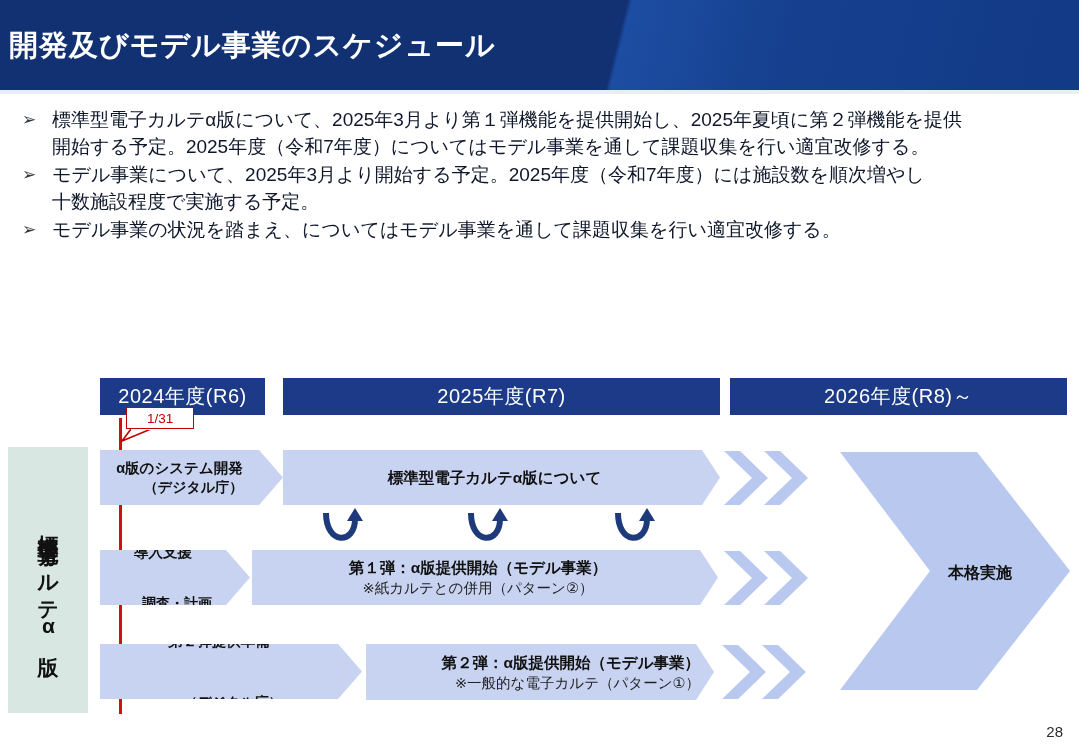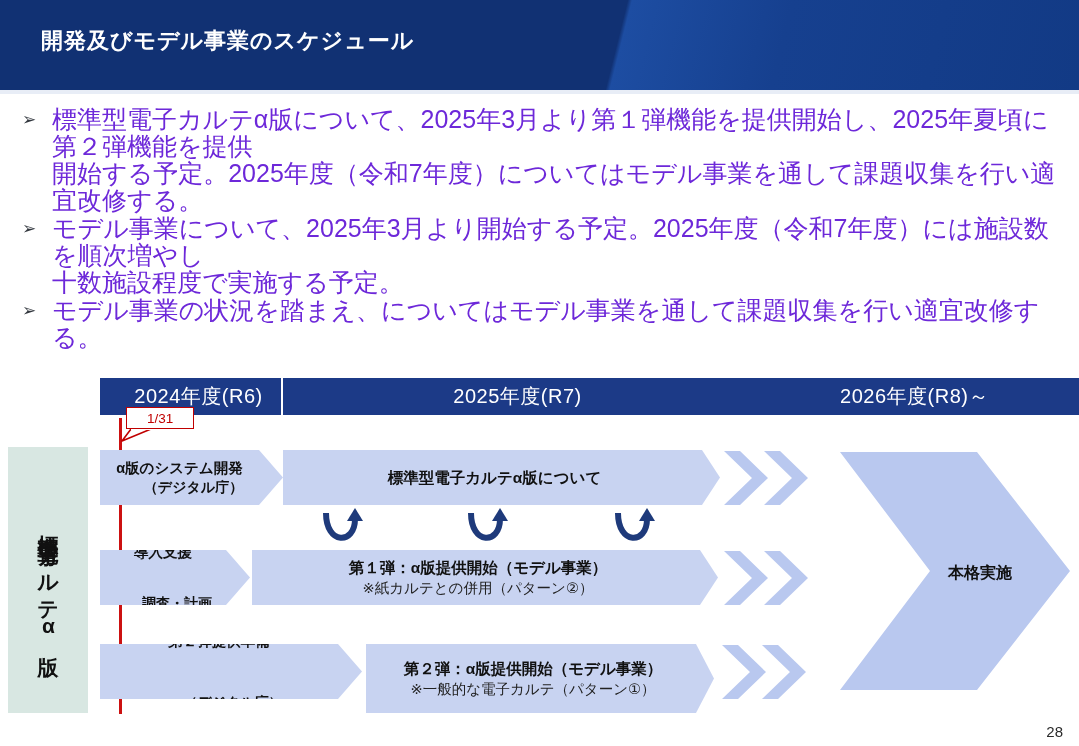--- a/index.html
+++ b/index.html
@@ -7,35 +7,35 @@
     position:relative;width:1079px;height:746px;background:#ffffff;
     font-family:"Liberation Sans","DejaVu Sans",sans-serif;overflow:hidden;
   }
   
   .hdr{
     position:absolute;left:0;top:0;width:1079px;height:90px;
     background:linear-gradient(104deg,#113173 57%,#1d4da2 57.4%,#16408f 72%,#123a85 100%);
   }
   .hdr-title{
     position:absolute;left:9px;top:26px;color:#ffffff;
-    font-size:22px;font-weight:bold;letter-spacing:1px;margin-left:32px;
+    font-size:29px;font-weight:bold;letter-spacing:1px;
   }
   .hdr-underline{position:absolute;left:0;top:90px;width:1079px;height:4px;background:#e8edf6;}
   
   .bullets{position:absolute;left:22px;top:106px;width:1045px;}
   .bullet{display:flex;align-items:flex-start;margin-bottom:1px;}
   .bullet .marker{width:30px;flex:0 0 30px;font-size:17px;color:#33383f;line-height:27px;}
   .bullet .btext{
-    font-size:25px;color:#6d28d9;line-height:27px;white-space:pre-line;
+    font-size:19px;color:#0f172a;line-height:27px;white-space:pre-line;
   }
   
   .col-hdr{
     position:absolute;height:37px;background:#1c3a87;color:#ffffff;
     display:flex;align-items:center;justify-content:center;
-    font-size:20px;letter-spacing:.5px;padding-left:16px;
+    font-size:20px;letter-spacing:.5px;
   }
   .col1{left:100px;top:378px;width:165px;}
   .col2{left:283px;top:378px;width:437px;}
   .col3{left:730px;top:378px;width:337px;}
   
   .redline{position:absolute;left:119px;top:418px;width:3px;height:296px;background:#cc1111;}
   .callout{
     position:absolute;left:126px;top:407px;min-width:44px;height:22px;
     background:#ffffff;border:1.6px solid #c00000;color:#c00000;
     font-size:13.5px;display:flex;align-items:center;justify-content:center;
@@ -60,21 +60,21 @@
   .bar{clip-path:polygon(0 0,calc(100% - 18px) 0,100% 50%,calc(100% - 18px) 100%,0 100%);padding-right:14px;}
   .lead .t1{font-size:14.5px;font-weight:bold;color:#111;line-height:19px;}
   .lead .t2{font-size:14px;font-weight:bold;color:#111;line-height:19px;margin-left:28px;}
   .bar .t1{font-size:15.5px;font-weight:bold;color:#111;line-height:21px;}
   .bar .t2{font-size:14.5px;color:#222;line-height:20px;}
   .r1-lead{left:100px;top:450px;width:183px;height:55px;}
   .r1-bar {left:283px;top:450px;width:437px;height:55px;}
   .r2-lead{left:100px;top:550px;width:150px;height:55px;gap:32px;}
   .r2-bar {left:252px;top:550px;width:466px;height:55px;}
   .r3-lead{left:100px;top:644px;width:262px;height:55px;gap:42px;}
-  .r3-bar {left:366px;top:644px;width:348px;height:69px;}
+  .r3-bar {left:366px;top:644px;width:348px;height:56px;align-items:flex-end;}
   
   .chev{position:absolute;}
   .chev1{left:724px;top:451px;}
   .chev2{left:724px;top:551px;}
   .chev3{left:722px;top:645px;}
   .uarr{position:absolute;}
   .u1{left:318px;top:507px;}
   .u2{left:463px;top:507px;}
   .u3{left:610px;top:507px;}
   .bigchev{position:absolute;left:840px;top:452px;}

